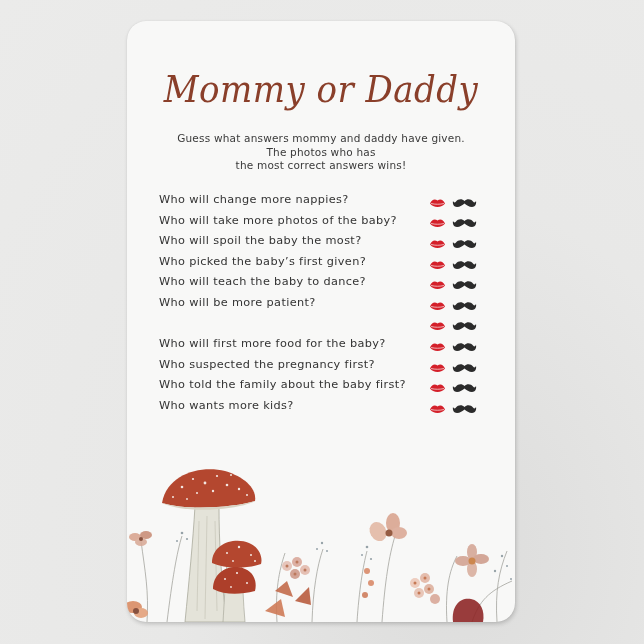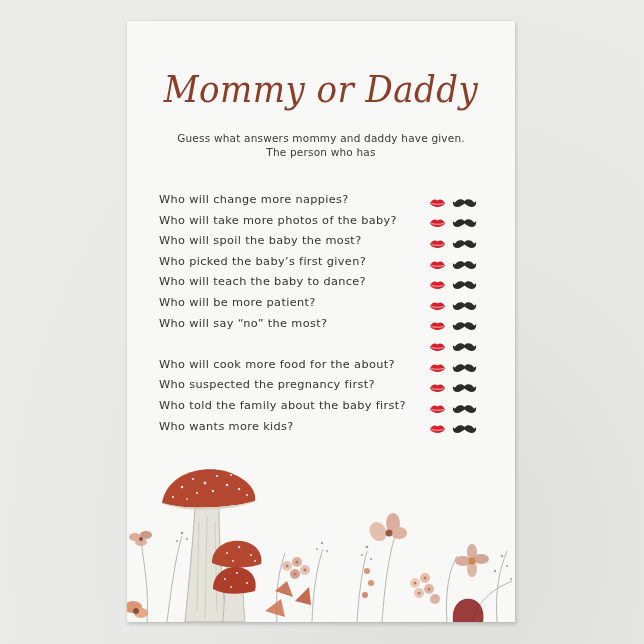--- a/index.html
+++ b/index.html
@@ -1,18 +1,18 @@
 <!DOCTYPE html>
 <html><head>
 <meta charset="utf-8">
 <style>
   html,body{margin:0;padding:0;}
   body{width:644px;height:644px;background:#e6e6e5;position:relative;overflow:hidden;font-family:"DejaVu Sans","Liberation Sans",sans-serif;}
   .bg-shade{position:absolute;inset:0;background:radial-gradient(ellipse at 70% 85%, #dcdcdb 0%, #e8e8e7 45%, #ebebea 100%);}
-  .card{position:absolute;left:127px;top:21px;width:388px;height:601px;background:#f8f8f7;box-shadow:1px 2px 4px rgba(0,0,0,0.18), 0 0 1px rgba(0,0,0,0.12);overflow:hidden;}
+  .card{position:absolute;left:127px;top:21px;width:388px;height:601px;background:#f8f8f7;box-shadow:1px 2px 4px rgba(0,0,0,0.18), 0 0 1px rgba(0,0,0,0.12);overflow:hidden;border-radius:19px;}
   .title{position:absolute;left:0;right:0;top:50px;text-align:center;font-family:"DejaVu Serif","Liberation Serif",serif;font-style:italic;font-size:37px;color:#8a3f2a;letter-spacing:0.5px;line-height:1;transform:scaleX(0.92);}
   .subtitle{position:absolute;left:0;right:0;top:111px;text-align:center;font-size:10.5px;line-height:13.5px;color:#3a3a3a;letter-spacing:0.2px;}
   .subtitle div{white-space:nowrap;}
   .qlist{position:absolute;left:32px;top:172px;width:330px;}
   .qrow{height:20.6px;display:flex;align-items:flex-start;position:relative;}
   .qtext{font-size:11.3px;color:#333;letter-spacing:0.35px;white-space:nowrap;}
   .icons{position:absolute;left:270px;top:0;height:100%;display:flex;align-items:center;gap:6px;}
   .lips{width:17px;height:11px;display:block;}
   .stache{width:25px;height:11px;display:block;}
   .art{position:absolute;left:0;top:440px;width:388px;height:161px;}
@@ -20,21 +20,22 @@
 </head>
 <body>
 
 <div class="bg-shade"></div>
 
 <div class="card">
   <div class="title">Mommy or Daddy</div>
 
   <div class="subtitle">
     <div>Guess what answers mommy and daddy have given.</div>
-    <div>The person who has</div>
+    <div>The photos who has</div>
+    <div>the most correct answers wins!</div>
   </div>
 
   <div class="qlist" id="qlist">
       <div class="qrow">
         <span class="qtext">Who will change more nappies?</span>
         <span class="icons">
           <span>
             <svg class="lips" viewBox="0 0 17 11" xmlns="http://www.w3.org/2000/svg">
               <path d="M1 5.5 C3 1 6 0.5 8.5 2.5 C11 0.5 14 1 16 5.5 C13 10 4 10 1 5.5 Z" fill="#d4202a"></path>
               <path d="M2 5.5 C6 6.5 11 6.5 15 5.5" stroke="#f4d6d6" stroke-width="0.8" fill="none"></path>
@@ -121,52 +122,36 @@
             </svg>
           </span>
           <span>
             <svg class="stache" viewBox="0 0 25 11" xmlns="http://www.w3.org/2000/svg">
               <path d="M12.5 3 C10 0.5 6 1 4 3.5 C2.8 5 1.6 4.5 1 3 C0.3 6 2 9 5 9 C8 9 10.5 7 12.5 5.5 C14.5 7 17 9 20 9 C23 9 24.7 6 24 3 C23.4 4.5 22.2 5 21 3.5 C19 1 15 0.5 12.5 3 Z" fill="#2b2b2b"></path>
             </svg>
           </span>
         </span>
       </div>
       <div class="qrow">
-        <span class="qtext">Who will say “no” the most?</span>
-        <span class="icons">
-          <span>
-            <svg class="lips" viewBox="0 0 17 11" xmlns="http://www.w3.org/2000/svg">
-              <path d="M1 5.5 C3 1 6 0.5 8.5 2.5 C11 0.5 14 1 16 5.5 C13 10 4 10 1 5.5 Z" fill="#d4202a"></path>
-              <path d="M2 5.5 C6 6.5 11 6.5 15 5.5" stroke="#f4d6d6" stroke-width="0.8" fill="none"></path>
-            </svg>
-          </span>
-          <span>
-            <svg class="stache" viewBox="0 0 25 11" xmlns="http://www.w3.org/2000/svg">
-              <path d="M12.5 3 C10 0.5 6 1 4 3.5 C2.8 5 1.6 4.5 1 3 C0.3 6 2 9 5 9 C8 9 10.5 7 12.5 5.5 C14.5 7 17 9 20 9 C23 9 24.7 6 24 3 C23.4 4.5 22.2 5 21 3.5 C19 1 15 0.5 12.5 3 Z" fill="#2b2b2b"></path>
-            </svg>
-          </span>
-        </span>
-      </div>
-      <div class="qrow">
-        <span class="icons">
-          <span>
-            <svg class="lips" viewBox="0 0 17 11" xmlns="http://www.w3.org/2000/svg">
-              <path d="M1 5.5 C3 1 6 0.5 8.5 2.5 C11 0.5 14 1 16 5.5 C13 10 4 10 1 5.5 Z" fill="#d4202a"></path>
-              <path d="M2 5.5 C6 6.5 11 6.5 15 5.5" stroke="#f4d6d6" stroke-width="0.8" fill="none"></path>
-            </svg>
-          </span>
-          <span>
-            <svg class="stache" viewBox="0 0 25 11" xmlns="http://www.w3.org/2000/svg">
-              <path d="M12.5 3 C10 0.5 6 1 4 3.5 C2.8 5 1.6 4.5 1 3 C0.3 6 2 9 5 9 C8 9 10.5 7 12.5 5.5 C14.5 7 17 9 20 9 C23 9 24.7 6 24 3 C23.4 4.5 22.2 5 21 3.5 C19 1 15 0.5 12.5 3 Z" fill="#2b2b2b"></path>
-            </svg>
-          </span>
-        </span>
-      </div>
-      <div class="qrow">
-        <span class="qtext">Who will cook more food for the about?</span>
+        <span class="icons">
+          <span>
+            <svg class="lips" viewBox="0 0 17 11" xmlns="http://www.w3.org/2000/svg">
+              <path d="M1 5.5 C3 1 6 0.5 8.5 2.5 C11 0.5 14 1 16 5.5 C13 10 4 10 1 5.5 Z" fill="#d4202a"></path>
+              <path d="M2 5.5 C6 6.5 11 6.5 15 5.5" stroke="#f4d6d6" stroke-width="0.8" fill="none"></path>
+            </svg>
+          </span>
+          <span>
+            <svg class="stache" viewBox="0 0 25 11" xmlns="http://www.w3.org/2000/svg">
+              <path d="M12.5 3 C10 0.5 6 1 4 3.5 C2.8 5 1.6 4.5 1 3 C0.3 6 2 9 5 9 C8 9 10.5 7 12.5 5.5 C14.5 7 17 9 20 9 C23 9 24.7 6 24 3 C23.4 4.5 22.2 5 21 3.5 C19 1 15 0.5 12.5 3 Z" fill="#2b2b2b"></path>
+            </svg>
+          </span>
+        </span>
+      </div>
+      <div class="qrow">
+        <span class="qtext">Who will first more food for the baby?</span>
         <span class="icons">
           <span>
             <svg class="lips" viewBox="0 0 17 11" xmlns="http://www.w3.org/2000/svg">
               <path d="M1 5.5 C3 1 6 0.5 8.5 2.5 C11 0.5 14 1 16 5.5 C13 10 4 10 1 5.5 Z" fill="#d4202a"></path>
               <path d="M2 5.5 C6 6.5 11 6.5 15 5.5" stroke="#f4d6d6" stroke-width="0.8" fill="none"></path>
             </svg>
           </span>
           <span>
             <svg class="stache" viewBox="0 0 25 11" xmlns="http://www.w3.org/2000/svg">
               <path d="M12.5 3 C10 0.5 6 1 4 3.5 C2.8 5 1.6 4.5 1 3 C0.3 6 2 9 5 9 C8 9 10.5 7 12.5 5.5 C14.5 7 17 9 20 9 C23 9 24.7 6 24 3 C23.4 4.5 22.2 5 21 3.5 C19 1 15 0.5 12.5 3 Z" fill="#2b2b2b"></path>

